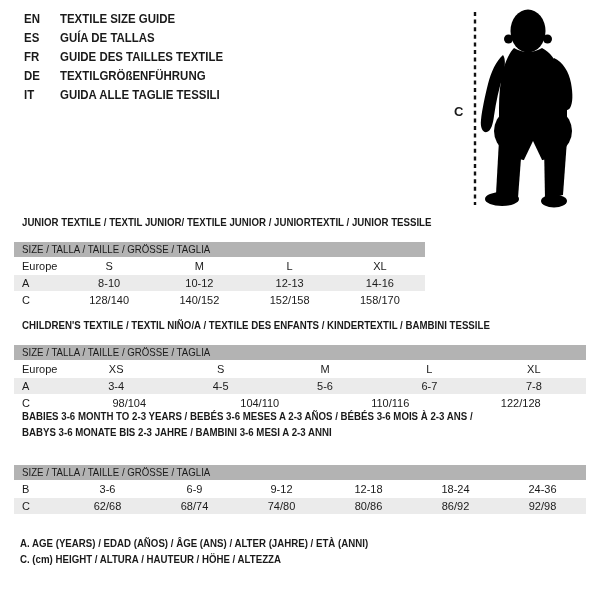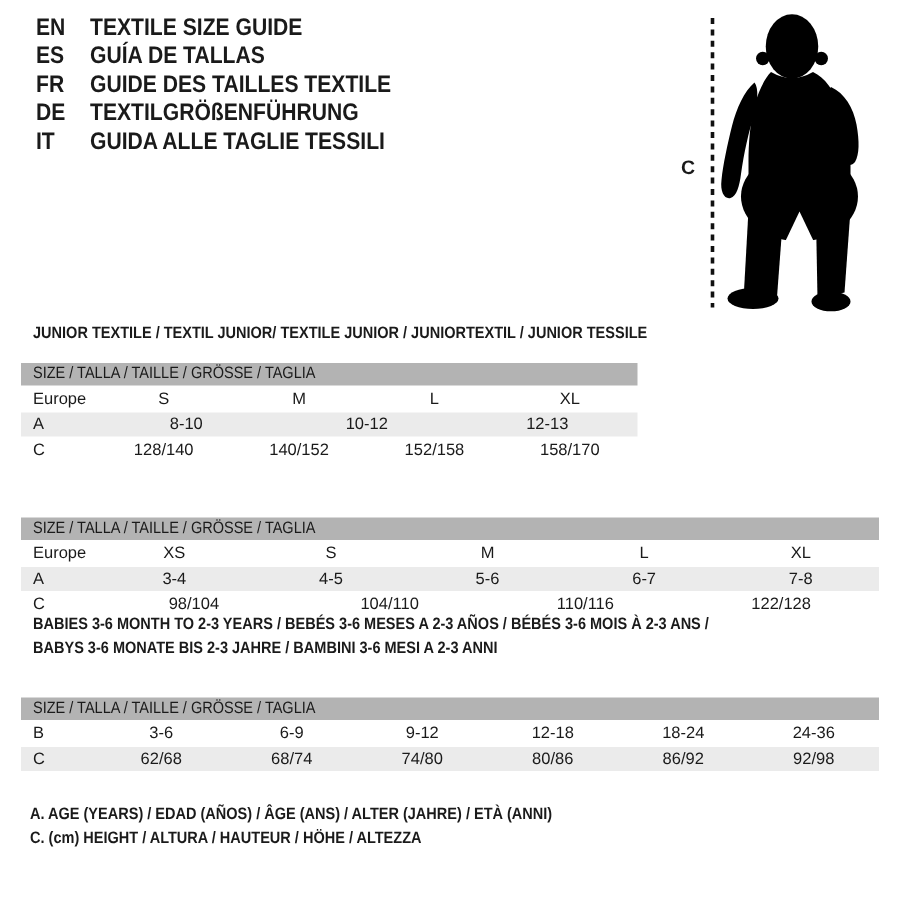--- a/index.html
+++ b/index.html
@@ -2,21 +2,21 @@
 <html><head>
 <meta charset="utf-8">
 <style>
   html,body { margin:0; padding:0; }
   body { font-family:"Liberation Sans", sans-serif; background:#ffffff; }
   .page { position:relative; width:600px; height:600px; background:#ffffff; overflow:hidden; color:#1a1a1a; }
 
   .cond { display:inline-block; transform:scaleX(0.88); transform-origin:0 50%; white-space:nowrap; }
 
   
-  .langs { position:absolute; left:24px; top:9px; font-size:16px; font-weight:700; }
+  .langs { position:absolute; left:24px; top:9px; font-size:13px; font-weight:700; }
   .lang-row { display:flex; height:19px; line-height:19px; }
   .lang-code { width:36px; }
 
   
   .figure-svg { position:absolute; left:450px; top:4px; }
   .c-label { position:absolute; left:454px; top:104px; font-size:13px; font-weight:700; }
 
   
   .sec-title { position:absolute; font-size:11px; font-weight:700; line-height:13px; }
   .title-junior   { left:22px; top:216px; }
@@ -107,30 +107,34 @@
       <span class="tcell">S</span>
       <span class="tcell">M</span>
       <span class="tcell">L</span>
       <span class="tcell">XL</span>
     </div>
     <div class="trow alt">
       <span class="tlab">A</span>
       <span class="tcell">8-10</span>
       <span class="tcell">10-12</span>
       <span class="tcell">12-13</span>
+      <span class="tcell">14-16</span>
     </div>
     <div class="trow">
       <span class="tlab">C</span>
       <span class="tcell">128/140</span>
       <span class="tcell">140/152</span>
       <span class="tcell">152/158</span>
       <span class="tcell">158/170</span>
     </div>
   </div>
 
+  <div class="sec-title title-children">
+    <span class="cond">CHILDREN'S TEXTILE / TEXTIL NIÑO/A / TEXTILE DES ENFANTS / KINDERTEXTIL / BAMBINI TESSILE</span>
+  </div>
   <div class="tbl tbl-children">
     <div class="size-bar">
       <span class="cond">SIZE / TALLA / TAILLE / GRÖSSE / TAGLIA</span>
     </div>
     <div class="trow">
       <span class="tlab">Europe</span>
       <span class="tcell">XS</span>
       <span class="tcell">S</span>
       <span class="tcell">M</span>
       <span class="tcell">L</span>

